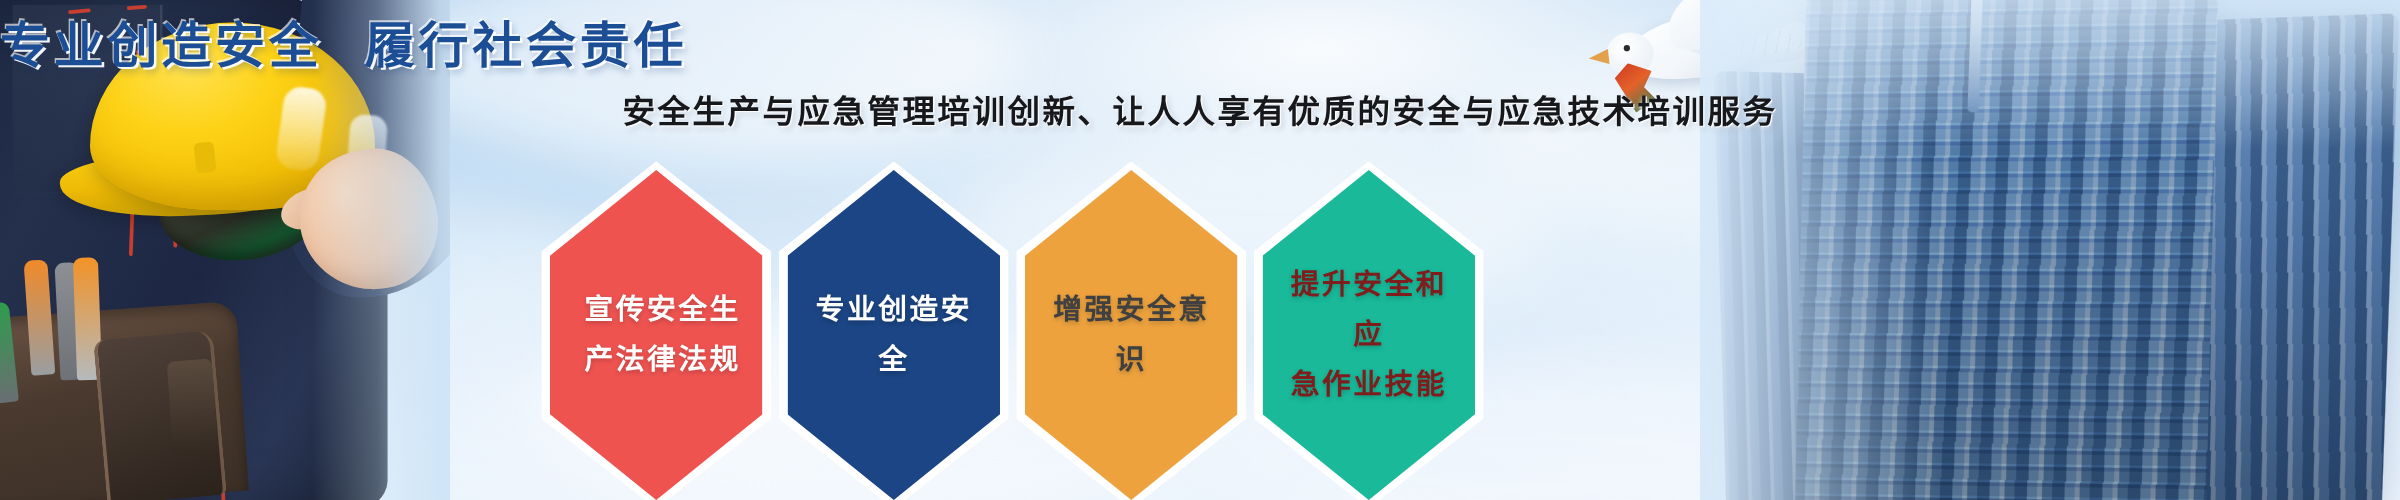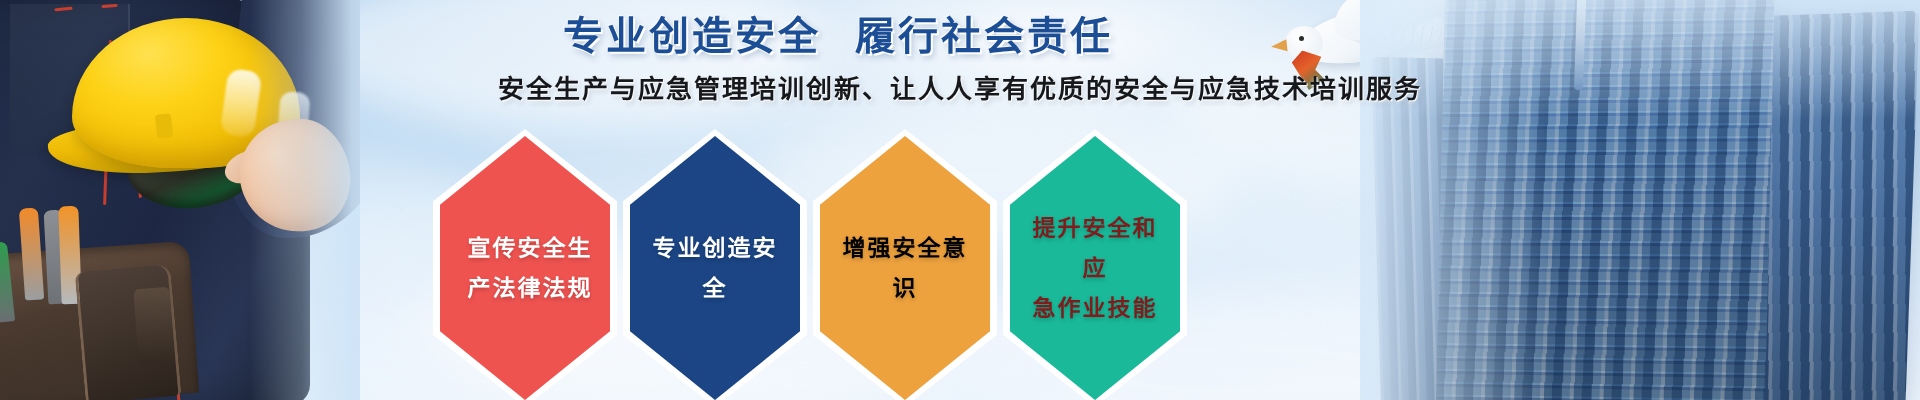--- a/index.html
+++ b/index.html
@@ -240,21 +240,21 @@
     position:absolute; inset:0;
     background:linear-gradient(90deg, rgba(214,232,248,.95) 0%, rgba(214,232,248,.45) 16%, rgba(214,232,248,0) 34%);
   }
   .tw-haze2 {
     position:absolute; left:0; top:0; right:0; height:120px;
     background:linear-gradient(180deg, rgba(222,237,250,.75), rgba(222,237,250,0));
   }
 
   
   #headline {
-    position:absolute; left:0; top:4px; width:1676px; text-align:center;
+    position:absolute; left:0; top:4px; width:1676px; text-align:left;
     font-size:40px; font-weight:700; letter-spacing:3px;
     color:#1c4e96; white-space:pre;
     font-family:"DejaVu Sans","Liberation Sans",sans-serif;
     text-shadow:
        2px 2px 0 rgba(255,255,255,.95),
       -1px -1px 0 rgba(255,255,255,.65),
        3px 4px 6px rgba(20,60,120,.28);
   }
   #subhead {
     position:absolute; left:0; top:68px; width:1920px; text-align:center;
@@ -369,21 +369,21 @@
     <div class="hex-wrap">
       <div class="hex-ring" style="background: rgb(255, 255, 255);"></div>
       <div class="hex" style="background:#1b4584;">
         <span class="hex-label" style="color: rgb(255, 255, 255);">专业创造安全</span>
       </div>
     </div>
 
     <div class="hex-wrap">
       <div class="hex-ring" style="background: rgb(255, 255, 255);"></div>
       <div class="hex" style="background:#eda23e;">
-        <span class="hex-label" style="color: #000000;">增强安全意识</span>
+        <span class="hex-label" style="color: #404040;">增强安全意识</span>
       </div>
     </div>
 
     <div class="hex-wrap">
       <div class="hex-ring" style="background: rgb(255, 255, 255);"></div>
       <div class="hex" style="background:#19b99a;">
         <span class="hex-label" style="color: #7f1d1d;">提升安全和应
 急作业技能</span>
       </div>
     </div>

